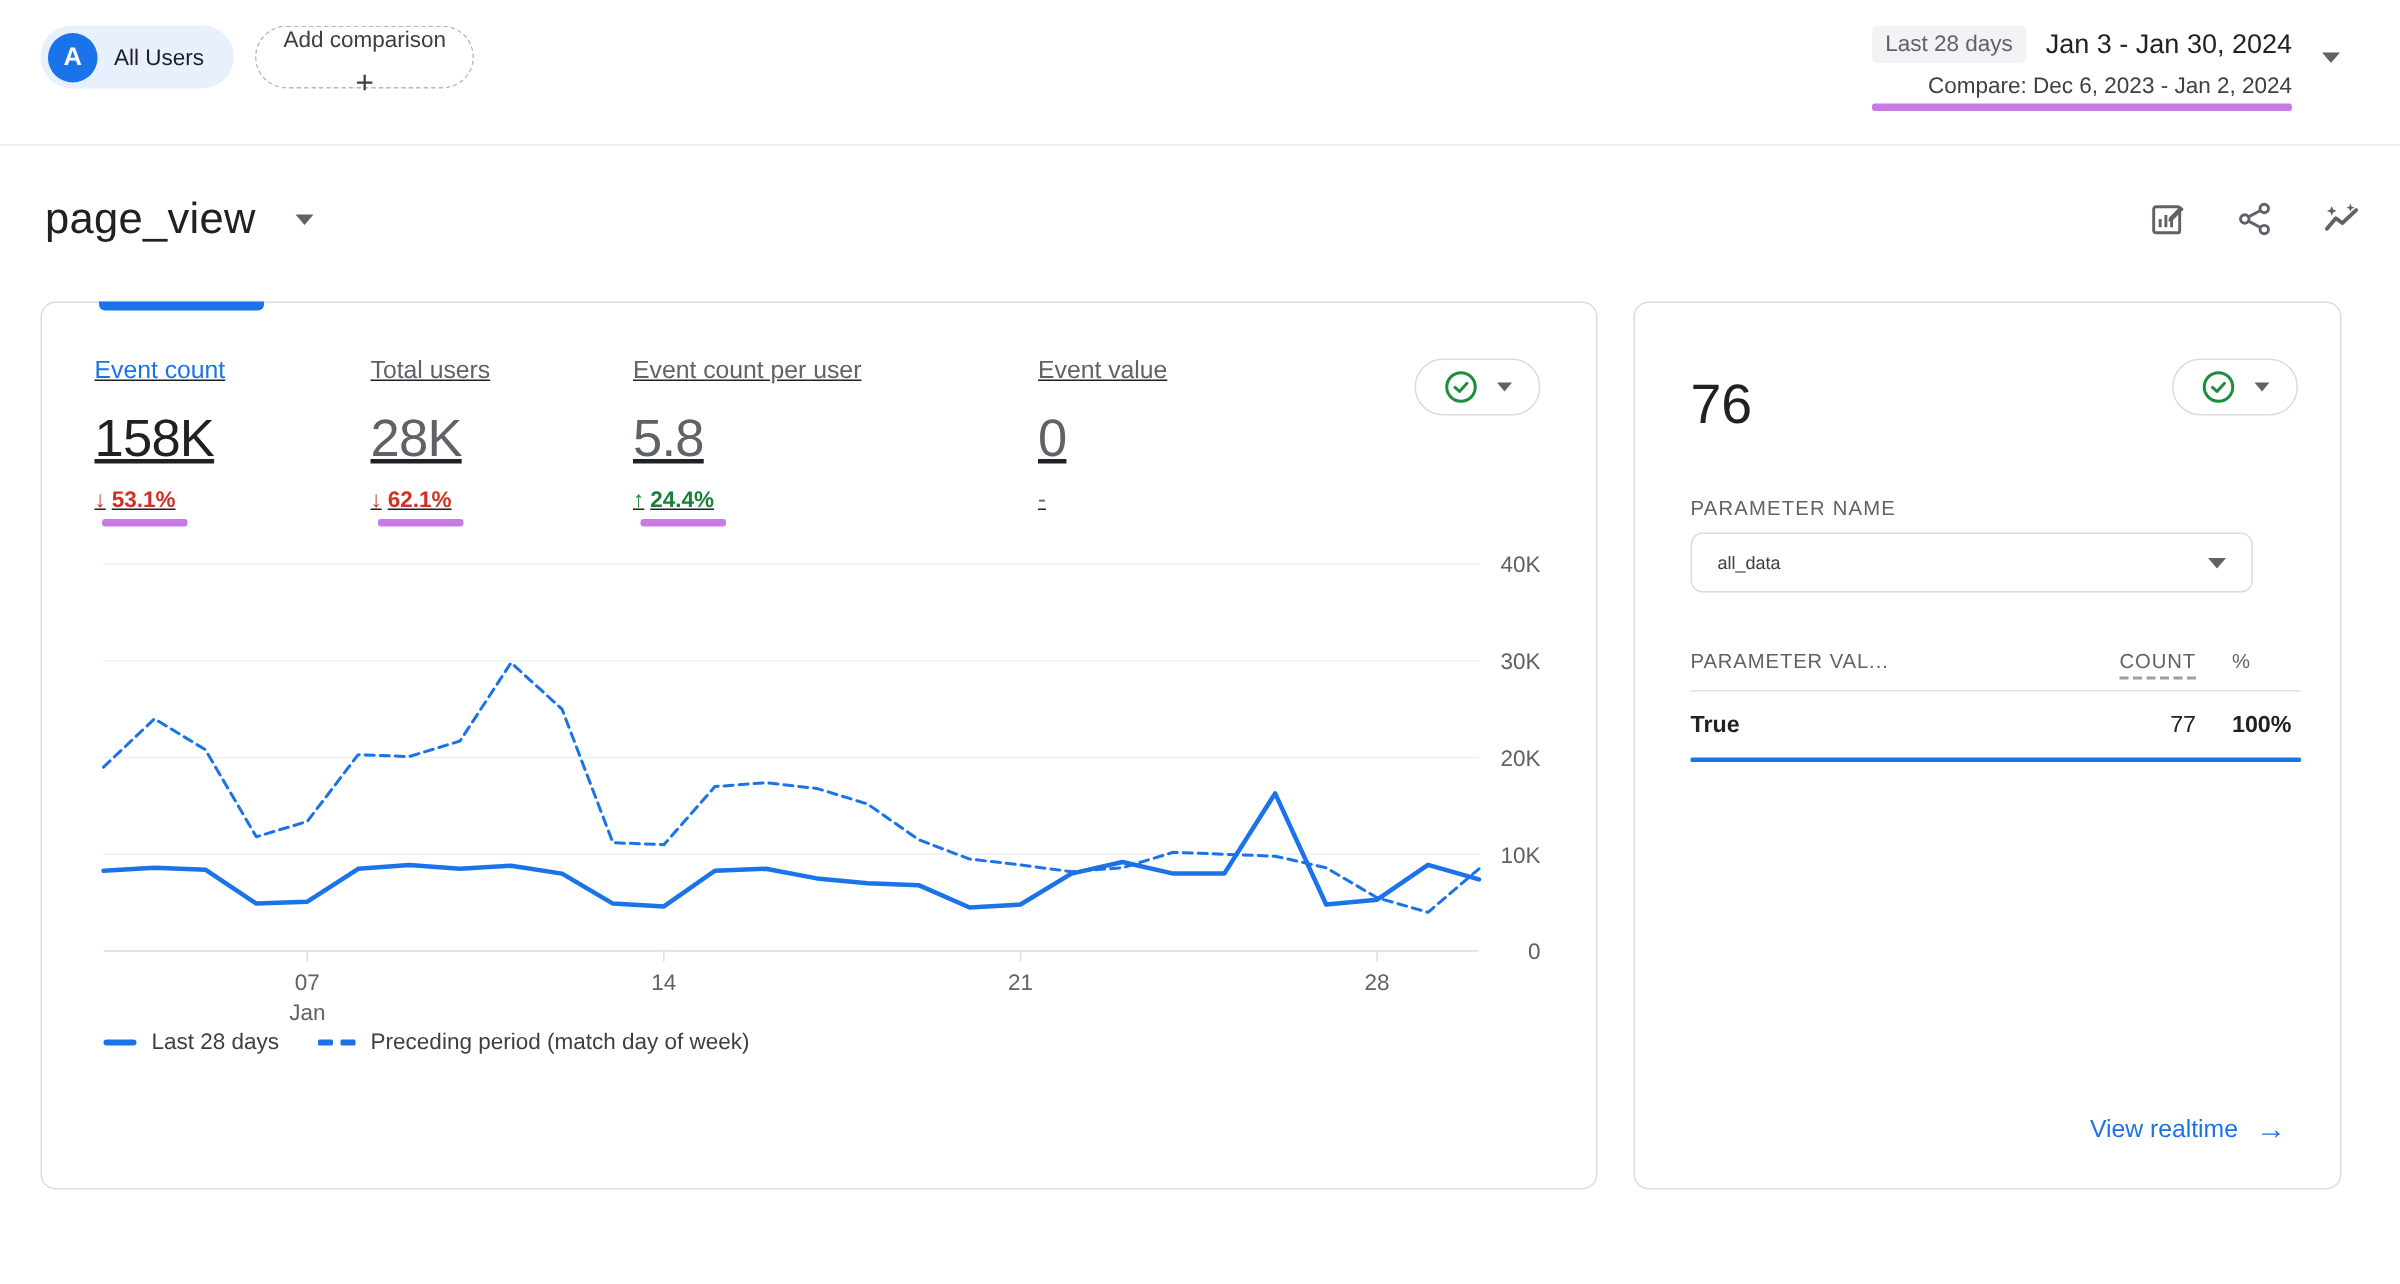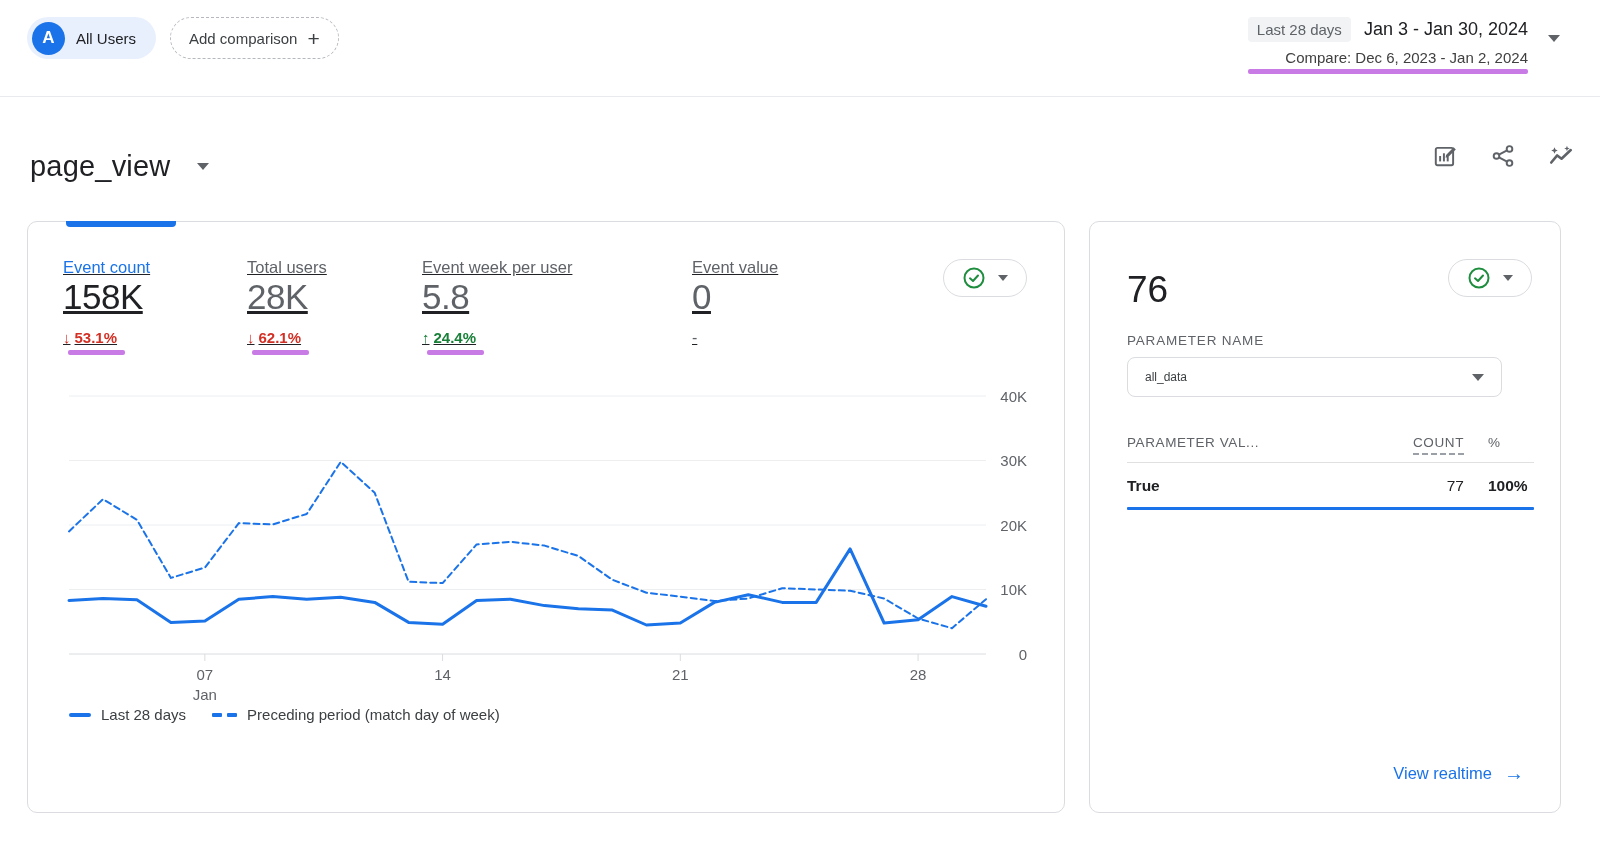--- a/index.html
+++ b/index.html
@@ -10,59 +10,59 @@
   .topbar { height:97px; padding:17px 40px 0 27px; display:flex;
     justify-content:space-between; align-items:flex-start; border-bottom:1px solid #e8eaed; }
   .chips { display:flex; gap:14px; align-items:center; }
   .aud-chip { display:flex; align-items:center; height:42px; border-radius:21px;
     background:#e8f0fe; padding:0 20px 0 5px; cursor:pointer; }
   .avatar { width:33px; height:33px; border-radius:50%; background:#1a73e8; color:#fff;
     font-size:17px; font-weight:bold; display:flex; align-items:center; justify-content:center; margin-right:11px; }
   .aud-label { font-size:15px; color:#202124; }
   .add-cmp { display:flex; align-items:center; gap:10px; height:42px; border-radius:21px;
     border:1.5px dashed #b5b9be; background:#fff; padding:0 18px; font-size:15px;
-    font-weight:500; color:#3c4043; cursor:pointer; }
+    font-weight:500; color:#3c4043; cursor:pointer;flex-direction:column; }
   .plus { font-size:21px; font-weight:400; color:#3c4043; line-height:1; }
 
   .daterange { display:flex; align-items:flex-start; }
   .dr-col { display:flex; flex-direction:column; align-items:flex-end; }
   .dr-line1 { display:flex; align-items:center; gap:13px; }
   .dr-preset { background:#f1f3f4; color:#5f6368; font-size:15px; font-weight:500;
     padding:4px 9px; border-radius:4px; }
   .dr-range { font-size:18px; font-weight:500; color:#202124; }
   .dr-compare { margin-top:7px; font-size:15px; color:#404040; }
   .hl-bar { height:5px; border-radius:2px; background:#c97be5; margin-top:3px; width:100%; }
   .caret { width:0; height:0; border-left:6px solid transparent; border-right:6px solid transparent;
     border-top:7px solid #5f6368; }
   .dr-caret { margin:18px 0 0 20px; cursor:pointer; }
 
   
   .titlerow { display:flex; align-items:center; justify-content:space-between;
     padding:33px 24px 0 30px; }
-  .title-left { display:flex; align-items:center; gap:27px; cursor:pointer;margin-top:20px; }
+  .title-left { display:flex; align-items:center; gap:27px; cursor:pointer; }
   .page-title { font-size:29px; font-weight:400; color:#202124; letter-spacing:0.2px; }
   .tools { display:flex; gap:30px; align-items:center; }
   .tool-btn { width:28px; height:28px; cursor:pointer; color:#5f6368; }
   .tool-btn svg { width:26px; height:26px; display:block; }
 
   
   .main { display:flex; gap:24px; margin:38px 39px 0 27px; }
   .card { background:#fff; border:1px solid #dadce0; border-radius:10px; position:relative; height:592px; }
   .card-left { width:1038px; }
   .card-right { width:472px; }
   .tab-indicator { position:absolute; top:-1px; left:38px; width:110px; height:6px;
     background:#1a73e8; border-radius:0 0 4px 4px; }
 
   
   .metrics { display:flex; padding:36px 0 0 35px; }
   .metric { display:flex; flex-direction:column;text-decoration:underline; }
   .m0 { width:184px; } .m1 { width:175px; } .m2 { width:270px; } .m3 { width:160px; }
   .m-label { font-size:16.5px; color:#5f6368; }
   .m-label.active { color:#1a73e8; cursor:pointer; }
-  .m-value { font-size:35px; font-weight:400; color:#5f6368; margin-top:0; letter-spacing:-0.5px; }
+  .m-value { font-size:35px; font-weight:400; color:#5f6368; margin-top:16px; letter-spacing:-0.5px; }
   .m-value.active { color:#202124; }
   .m-delta { margin-top:12px; font-size:15px; font-weight:700; display:flex; gap:4px; align-items:center; }
   .m-delta.down { color:#d33025; }
   .m-delta.up { color:#188038; }
   .m-delta.none { color:#5f6368; font-weight:400; font-size:16px; }
   .m-underline { width:57px; height:5px; border-radius:2px; background:#c97be5; margin:4px 0 0 5px; }
 
   .check-pill { position:absolute; display:flex; align-items:center; gap:12px; width:84px; height:38px;
     border:1px solid #dadce0; border-radius:19px; background:#fff; justify-content:center; cursor:pointer; }
   .pill-left { top:37px; right:37px; }
@@ -78,21 +78,21 @@
   .leg-solid { width:22px; height:4px; border-radius:2px; background:#1a73e8; }
   .leg-dashed { display:flex; gap:5px; }
   .leg-dashed span { width:10px; height:4px; border-radius:1px; background:#1a73e8; }
   .leg-label { font-size:15px; color:#3c4043; }
 
   
   .rc-inner { padding:37px 28px 0 37px; }
   .rc-head { display:flex; align-items:center; }
   .rc-title { font-size:14.5px; color:#5f6368; letter-spacing:1px; padding-top:8px; }
   .rc-value { font-size:37px; font-weight:500; color:#202124; margin-top:10px; }
-  .rc-sec-label { font-size:13.5px; color:#5f6368; letter-spacing:0.8px; margin-top:22px; }
+  .rc-sec-label { font-size:13.5px; color:#5f6368; letter-spacing:0.8px; margin-top:40px; }
   .rc-select { margin-top:9px; width:375px; height:40px; border:1px solid #dadce0; border-radius:8px;
     display:flex; align-items:center; justify-content:space-between; padding:0 17px; cursor:pointer; }
   .rc-select-val { font-size:12px; color:#3c4043; }
   .rc-table { margin-top:38px; width:407px; }
   .rc-thead { display:flex; align-items:center; font-size:13.5px; color:#5f6368; letter-spacing:0.6px; }
   .th-param { flex:1; }
   .th-count { width:88px; text-align:right; }
   .th-count span { border-bottom:2px dashed #9aa0a6; padding-bottom:3px; cursor:pointer; }
   .th-pct { width:70px; padding-left:24px; }
   .rc-hr { height:1px; background:#e0e0e0; margin-top:12px; }
@@ -187,21 +187,21 @@
       <div class="metric m1">
         <span class="m-label">Total users</span>
         <span class="m-value">28K</span>
         <span class="m-delta down">
           <span>↓</span>
           <span>62.1%</span>
         </span>
         <div class="m-underline"></div>
       </div>
       <div class="metric m2">
-        <span class="m-label">Event week per user</span>
+        <span class="m-label">Event count per user</span>
         <span class="m-value">5.8</span>
         <span class="m-delta up">
           <span>↑</span>
           <span>24.4%</span>
         </span>
         <div class="m-underline"></div>
       </div>
       <div class="metric m3">
         <span class="m-label">Event value</span>
         <span class="m-value">0</span>

